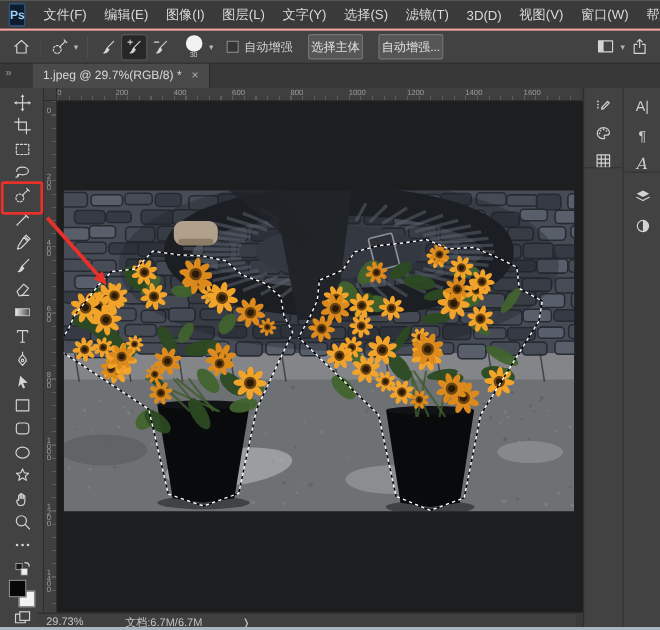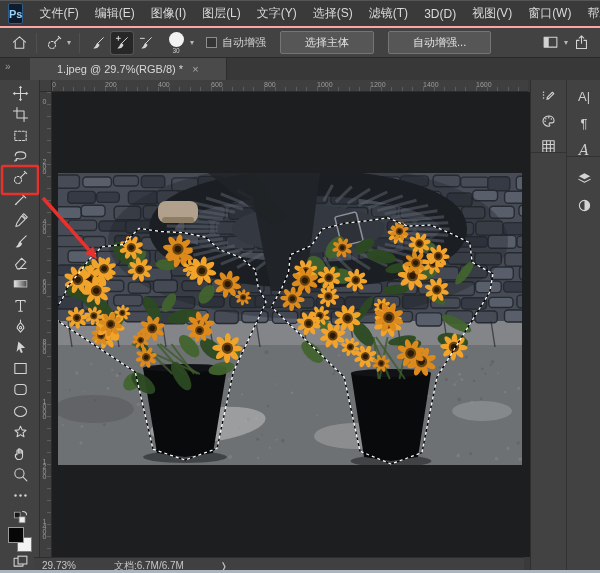--- a/index.html
+++ b/index.html
@@ -25,28 +25,28 @@
   .mode-ic svg { width:16px; height:16px; }
   .mode-active { background:#272727; outline:1px solid #555; }
   .chev { color:#b5b5b5; font-size:8px; margin:0 2px; }
   .brushpick { display:flex; flex-direction:column; align-items:center; width:24px; margin-left:6px; }
   .brushdot { width:15px; height:15px; border-radius:50%; background:#f2f2f2; }
   .brushsize { font-size:6.5px; color:#cfcfcf; margin-top:0px; }
   .cbgroup { display:flex; align-items:center; margin-left:10px; }
   .cbbox { width:11px; height:11px; border:1px solid #8d8d8d; background:#353535; margin-right:5px; }
   .cblabel { color:#d2d2d2; font-size:11px; white-space:nowrap; }
   .psbutton { margin-left:14px; background:#565656; border:1px solid #757575; border-radius:2px;
-    color:#e2e2e2; font-size:11px; padding:3px 24px; white-space:nowrap; }
+    color:#e2e2e2; font-size:11px; padding:3px 2px; white-space:nowrap; }
   .obar-right { margin-left:auto; display:flex; align-items:center; padding-right:8px; }
 
   
   .tabbar { position:absolute; left:0; top:58px; width:600px; height:22px; background:#383838; }
   .collapse2 { position:absolute; left:5px; top:3px; color:#9a9a9a; font-size:10px; }
   .doc-tab { position:absolute; left:30px; top:0; height:22px; background:#4a4a4a; display:flex;
-    align-items:center; padding:0 27px; border-right:1px solid #2c2c2c; }
+    align-items:center; padding:0 9px; border-right:1px solid #2c2c2c; }
   .doc-tab-label { color:#d8d8d8; font-size:11px; white-space:nowrap; }
   .tab-close { color:#a8a8a8; font-size:11px; margin-left:9px; }
 
   
   .toolcol { position:absolute; left:0; top:80px; width:40px; height:493px; background:#424242;
     border-right:1px solid #2e2e2e; }
   .tool { position:absolute; left:7px; width:26px; height:22px; display:flex; align-items:center; justify-content:center; }
   .tool svg { width:17px; height:17px; }
   .swatches { position:absolute; left:7px; width:28px; height:26px; }
   .sw-bg { position:absolute; left:10px; top:10px; width:15px; height:15px; background:#f2f2f2; border:1px solid #7a7a7a; }

